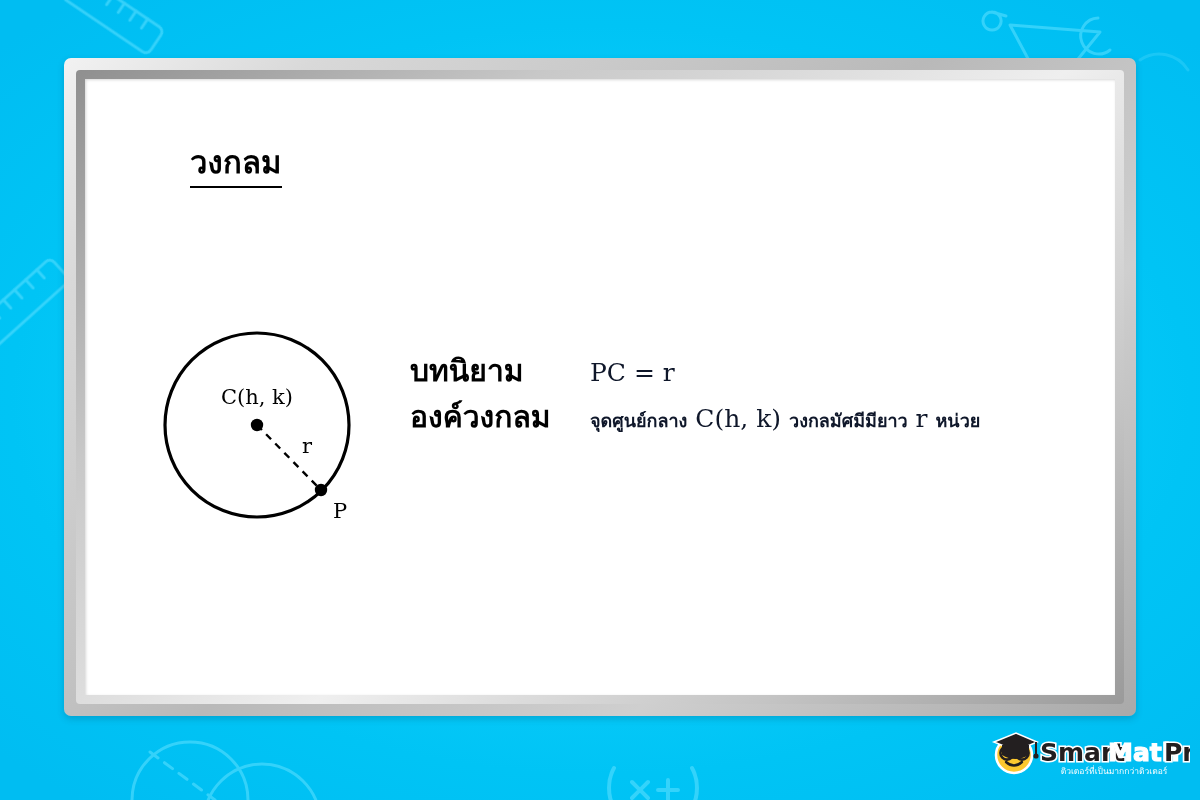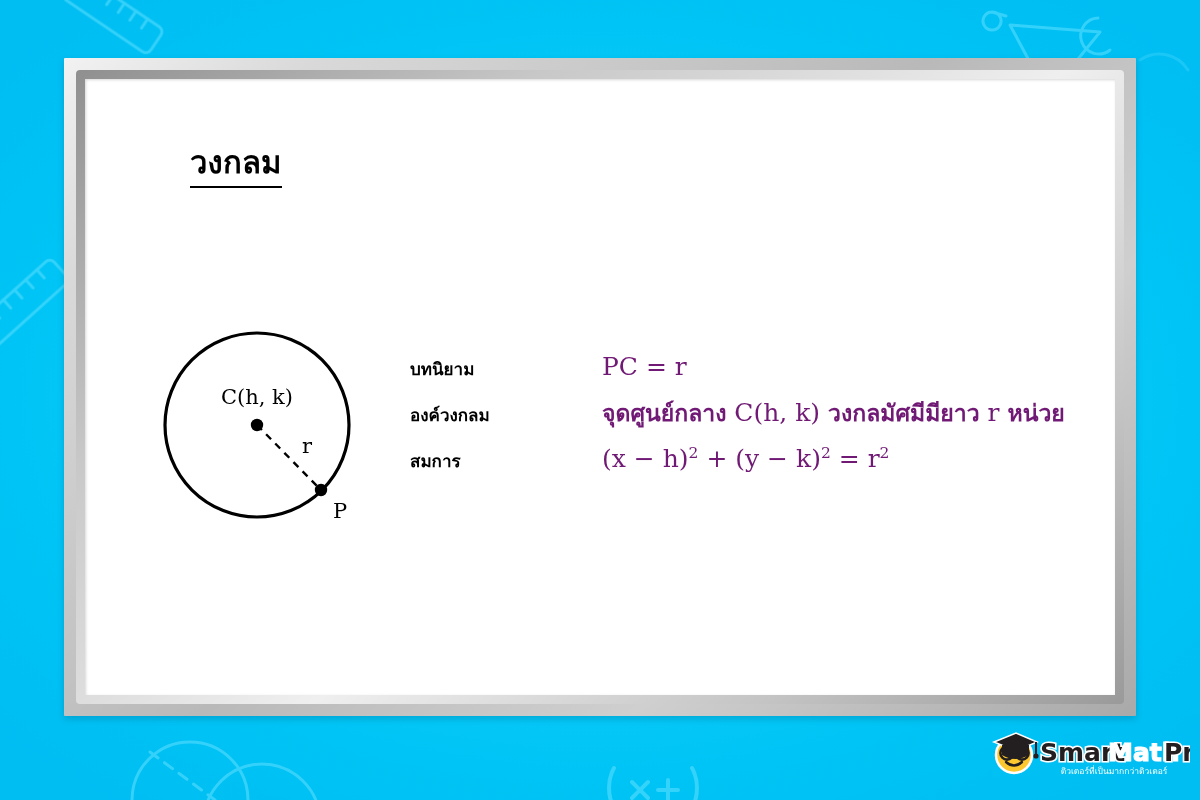--- a/index.html
+++ b/index.html
@@ -33,21 +33,21 @@
     height: 800px;
   }
 
   
   #whiteboard {
     position: absolute;
     left: 64px;
     top: 58px;
     width: 1072px;
     height: 658px;
-    border-radius: 1px;
+    border-radius: 7px;
     padding: 20px;
     background: linear-gradient(138deg, #f2f2f2 0%, #d9d9d9 14%, #b9b9b9 48%, #cfcfcf 72%, #a9a9a9 100%);
     box-shadow: 0 3px 7px rgba(0, 60, 90, 0.22);
   }
   #whiteboard-inner-bevel {
     position: absolute;
     left: 12px;
     top: 12px;
     right: 12px;
     bottom: 12px;
@@ -101,36 +101,35 @@
     width: 700px;
   }
   .def-row {
     display: flex;
     align-items: baseline;
     min-height: 46px;
   }
   .def-label {
     width: 180px;
     flex: 0 0 180px;
-    font-size: 17px;
+    font-size: 30px;
     font-weight: bold;
     color: #000000;
     line-height: 1.3;
   }
   .def-value {
     font-family: "DejaVu Serif", "Liberation Serif", serif;
     font-size: 25px;
-    color: #701a75;
+    color: #0f172a;
     line-height: 1.3;
     white-space: nowrap;
-    margin-left: 12px;
   }
   .def-value .thai {
     font-family: "DejaVu Sans", "Liberation Sans", sans-serif;
-    font-size: 23px;
+    font-size: 18px;
     font-weight: bold;
   }
   .def-value sup {
     font-size: 0.62em;
     vertical-align: super;
     line-height: 0;
   }
 
   
   #brand-logo {
@@ -218,30 +217,20 @@
         <div class="def-label">องค์วงกลม</div>
         <div class="def-value">
           <span class="thai">จุดศูนย์กลาง</span>
           <span>C(h, k)</span>
           <span class="thai">วงกลมัศมีมียาว</span>
           <span>r</span>
           <span class="thai">หน่วย</span>
         </div>
       </div>
 
-      <div class="def-row">
-        <div class="def-label">สมการ</div>
-        <div class="def-value">
-          <span>(x − h)</span><sup>2</sup>
-          <span>+</span>
-          <span>(y − k)</span><sup>2</sup>
-          <span>=</span>
-          <span>r</span><sup>2</sup>
-        </div>
-      </div>
 
     </div>
   </div>
 </div>
 
 <div id="brand-logo">
   <svg width="212" height="50" viewBox="0 0 212 50" xmlns="http://www.w3.org/2000/svg">
 
     <g>
       <circle cx="36" cy="27" r="18" fill="#fdc82f" stroke="#ffffff" stroke-width="2.5"></circle>

